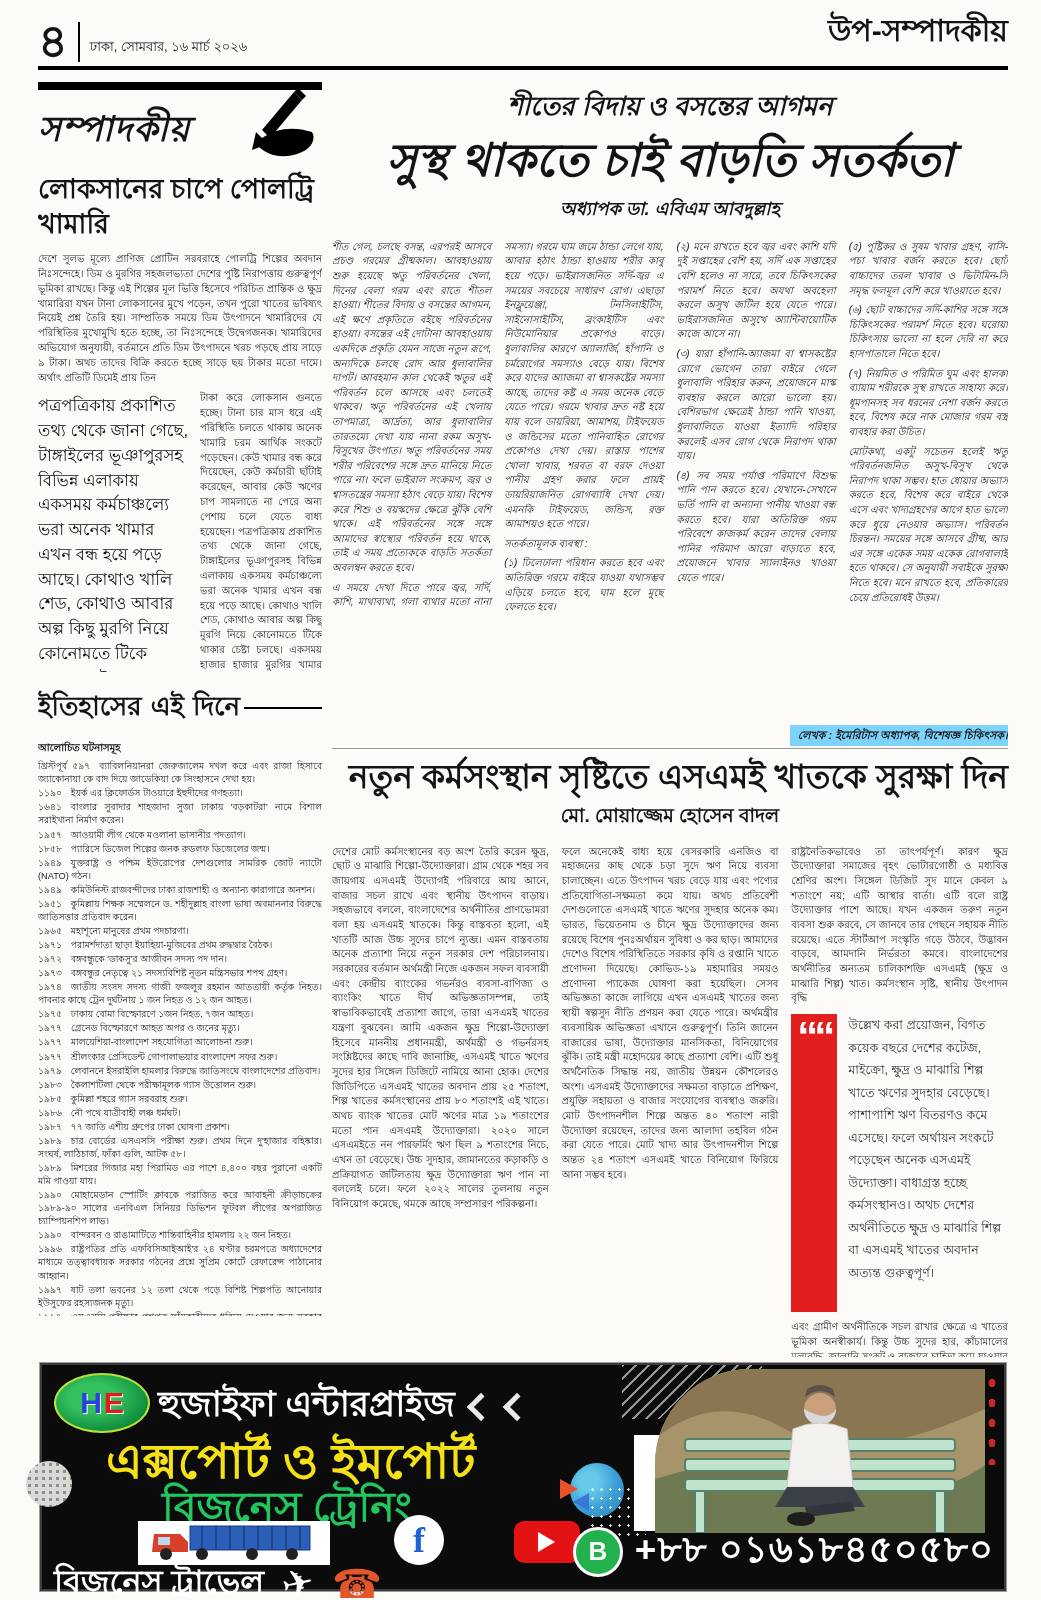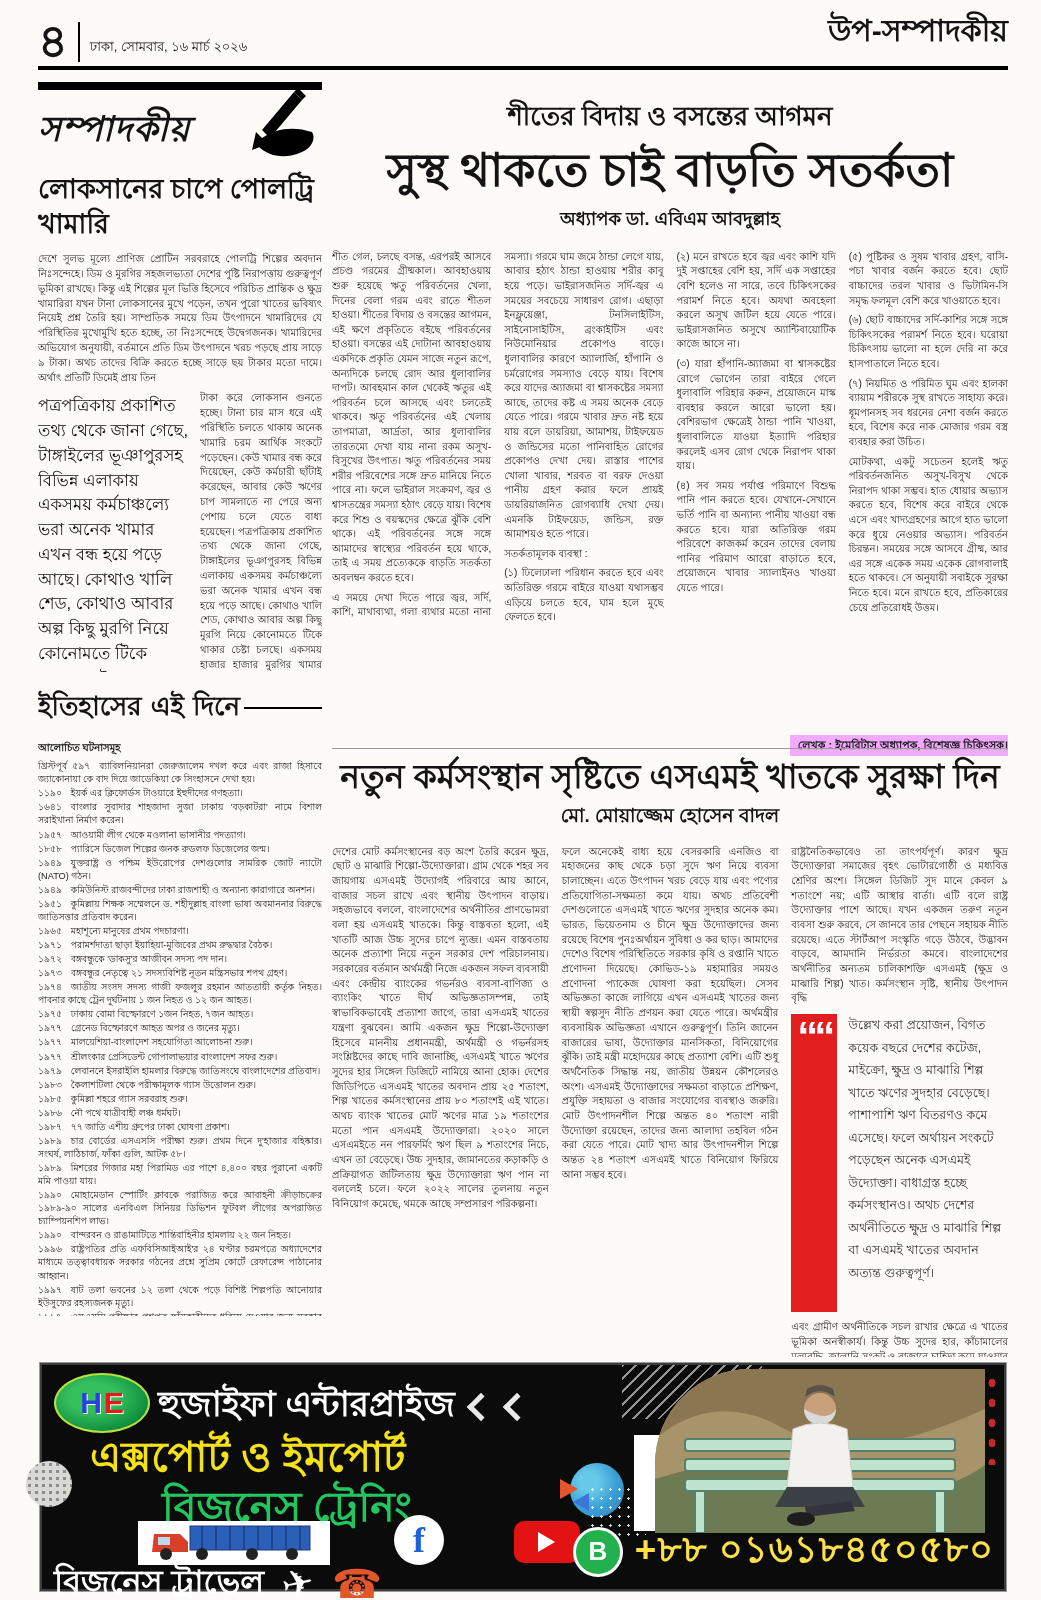--- a/index.html
+++ b/index.html
@@ -31,53 +31,53 @@
 
   .hist-header{margin-top:14px;display:flex;align-items:center;gap:4px;}
   .hist-title{font-family:"DejaVu Serif","Liberation Serif",serif;font-size:26px;font-weight:700;white-space:nowrap;}
   .hist-rule{flex:1;border-top:2px solid #000;height:0;}
   .hist-lead{font-size:10px;font-weight:800;margin:10px 0 3px 0;}
   .events{font-size:9.2px;line-height:1.42;text-align:justify;height:556px;overflow:hidden;color:#1d1d1d;}
   .ev{margin-bottom:1px;}
   .ev-year{margin-right:9px;}
 
   
-  .art1{position:absolute;left:332px;top:96px;width:676px;}
+  .art1{position:absolute;left:332px;top:86px;width:676px;font-style:italic;}
   .a1-kicker{text-align:center;font-size:26px;font-weight:700;}
   .a1-headline{text-align:center;font-size:46px;font-weight:900;line-height:1.15;margin-top:4px;}
   .a1-byline{text-align:center;font-size:18px;font-weight:600;margin-top:8px;}
   .a1-bodywrap{position:relative;margin-top:14px;height:506px;overflow:hidden;}
   .a1-body{column-count:4;column-gap:13px;font-size:10px;line-height:1.46;text-align:justify;color:#222;height:100%;}
   .a1-body p{margin:0 0 5px 0;}
-  .a1-credit{position:absolute;right:0;bottom:0;font-size:11px;font-weight:800;background:#f0abfc;padding:2px 0 0 8px;}
+  .a1-credit{position:absolute;right:0;bottom:0;font-size:11px;font-weight:800;background:#7dd3fc;padding:2px 0 0 8px;}
 
   
   .art2{position:absolute;left:332px;top:748px;width:676px;border-top:1px solid #9a9a9a;padding-top:8px;}
-  .a2-headline{text-align:center;font-size:33px;font-weight:900;line-height:1.2;}
+  .a2-headline{text-align:right;font-size:33px;font-weight:900;line-height:1.2;}
   .a2-byline{text-align:center;font-size:19px;font-weight:600;margin-top:4px;}
   .a2-cols{display:flex;gap:13px;margin-top:12px;height:512px;overflow:hidden;}
   .a2col{flex:1;font-size:10px;line-height:1.47;text-align:justify;color:#222;}
   .quote{display:flex;margin:8px 0 8px 0;min-height:298px;}
   .qbar{width:46px;background:#e31e1e;flex:none;text-align:center;padding-top:4px;}
   .qmark{color:#fff;font-size:42px;font-weight:900;line-height:.9;letter-spacing:-4px;}
   .qtext{padding-left:11px;font-size:12.5px;line-height:1.8;text-align:left;color:#333;}
 
   
   .ad{position:absolute;left:40px;top:1363px;width:966px;height:228px;background:#0b0b0b;
       border:2px solid #3c3c3c;outline:1px solid #9a9a9a;box-sizing:border-box;}
   .ad .abs{position:absolute;}
   .ad-logo{left:12px;top:8px;width:92px;height:56px;border-radius:50%;
            background:radial-gradient(ellipse at 40% 40%, #35c05e 30%, #0d8a3c 75%, #075f28);
            border:2px solid #b8e23a;display:flex;align-items:center;justify-content:center;gap:2px;}
   .ad-logo .lh{color:#2742e0;font-size:30px;font-weight:900;text-shadow:1px 1px 0 #fff;}
   .ad-logo .le{color:#e31b1b;font-size:30px;font-weight:900;text-shadow:1px 1px 0 #fff;}
   .ad-company{left:116px;top:12px;display:flex;align-items:center;gap:16px;}
   .ad-company .txt{font-size:35px;font-weight:900;color:#fff;white-space:nowrap;}
   .chev{width:15px;height:15px;border-left:5px solid #e9e9e9;border-bottom:5px solid #e9e9e9;transform:rotate(45deg);}
-  .ad-line1{left:48px;top:60px;font-size:41px;font-weight:900;color:#f5e216;white-space:nowrap;}
+  .ad-line1{left:64px;top:60px;font-size:48px;font-weight:900;color:#f5e216;white-space:nowrap;}
   .ad-line2{left:120px;top:110px;font-size:41px;font-weight:900;color:#22c55e;white-space:nowrap;}
   .globe{left:528px;top:98px;width:54px;height:54px;border-radius:50%;
          background:radial-gradient(circle at 35% 35%, #66c9e8 20%, #3a9fd6 55%, #2f7fb5);}
   .globe:before{content:"";position:absolute;left:-10px;top:16px;border:10px solid transparent;border-left:18px solid #e8542a;}
   .globe:after{content:"";position:absolute;left:-6px;top:30px;border:9px solid transparent;border-right:16px solid #3a76d8;right:auto;}
   .truck{left:96px;top:156px;width:192px;height:44px;background:#fff;display:flex;align-items:center;justify-content:center;}
   .fb{left:352px;top:150px;width:50px;height:50px;border-radius:50%;background:#fff;display:flex;align-items:center;justify-content:center;}
   .fb span{color:#1b62d8;font-size:36px;font-weight:900;font-family:"Liberation Serif",serif;}
   .yt{left:472px;top:156px;width:66px;height:42px;background:#e31313;border-radius:10px;display:flex;align-items:center;justify-content:center;}
   .yt:after{content:"";border:10px solid transparent;border-left:17px solid #fff;margin-left:8px;}
@@ -91,21 +91,21 @@
            background-image:radial-gradient(#fff 1.1px, transparent 1.3px);background-size:9px 9px;opacity:.85;}
   .stripes{left:580px;top:0px;width:140px;height:54px;
            background:repeating-linear-gradient(135deg,#cfcfcf 0 2px, transparent 2px 9px);opacity:.7;}
   .reddots{left:942px;top:8px;width:20px;height:92px;
            background-image:radial-gradient(#c62828 3.4px, transparent 3.6px);background-size:16px 20px;}
   .halftone{left:-16px;top:96px;width:46px;height:46px;border-radius:50%;
             background-image:radial-gradient(#8d8d8d 1.6px, transparent 1.8px);background-size:7px 7px;background-color:#d8d8d4;}
   .phone-row{right:10px;bottom:6px;display:flex;align-items:center;gap:12px;}
   .bub{width:44px;height:44px;border-radius:50%;background:#22b14c;border:3px solid #fff;
        display:flex;align-items:center;justify-content:center;color:#fff;font-size:26px;font-weight:900;}
-  .phone-num{font-size:37px;font-weight:900;color:#fde047;letter-spacing:1px;white-space:nowrap;}
+  .phone-num{font-size:37px;font-weight:900;color:#ffffff;letter-spacing:1px;white-space:nowrap;}
 </style>
 </head>
 <body>
 
 <div class="page">
 
   <div class="hdr">
     <div class="hdr-left">
       <div class="pageno">৪</div>
       <div class="hdr-sep"></div>

